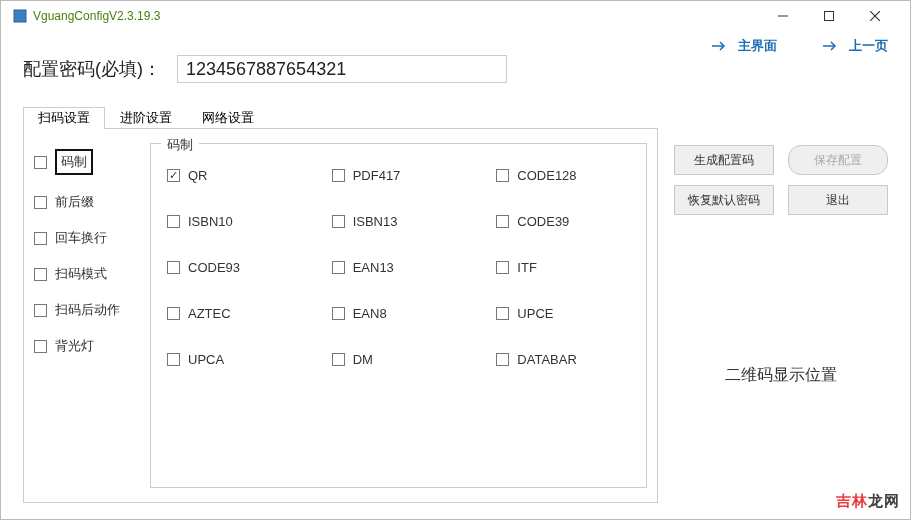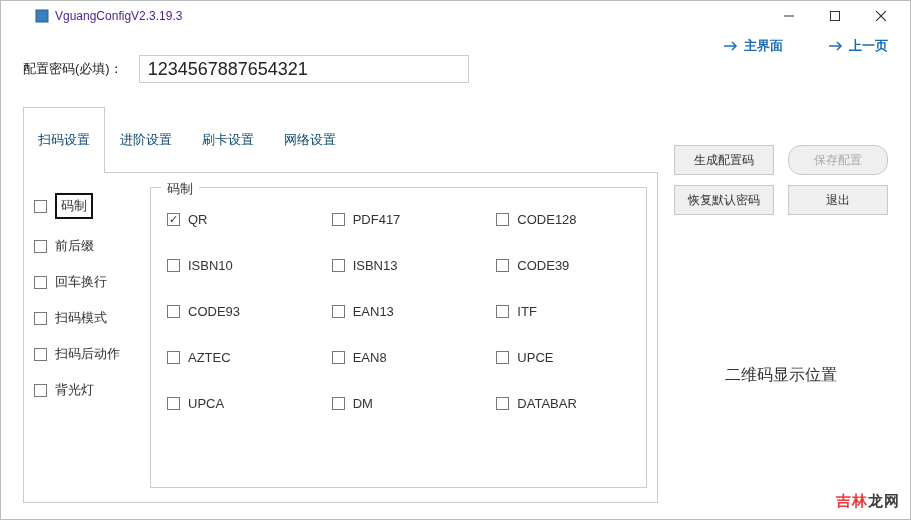--- a/index.html
+++ b/index.html
@@ -1,32 +1,32 @@
 <!DOCTYPE html>
 <html><head>
 <meta charset="utf-8">
 <style>
   * { box-sizing: border-box; font-family: "Microsoft YaHei", "Segoe UI", sans-serif; }
   body { margin: 0; background: #fff; }
   .window { width: 911px; height: 520px; border: 1px solid #bbb; display: flex; flex-direction: column; position: relative; }
-  .titlebar { height: 30px; display: flex; align-items: center; padding: 0 6px; font-size: 12px; color: #4c1d95; margin-left: 28px; }
+  .titlebar { height: 30px; display: flex; align-items: center; padding: 0 12px; font-size: 12px; color: #4d7c0f; }
   .titlebar-icon { width: 14px; height: 14px; margin-right: 6px; display:inline-flex; }
   .titlebar-icon svg { width:14px; height:14px; }
   .titlebar-spacer { flex: 1; }
   .win-btn { width: 46px; height: 30px; display:flex; align-items:center; justify-content:center; color:#333; font-size:15px; cursor:pointer; }
   .content { flex:1; display:flex; padding: 24px 22px 16px 22px; }
   .left { flex:1; display:flex; flex-direction:column; }
   .toprow { display:flex; align-items:center; margin-bottom: 24px; }
-  .label-pwd { font-size:13px; color:#222; margin-right: 16px; }
+  .label-pwd { font-size:18px; color:#222; margin-right: 16px; }
   .input-pwd { width: 330px; height:28px; border:1px solid #ccc; font-size:18px; padding:0 8px; color:#222; }
   .nav-links { display:flex; gap:40px; margin-left: 40px; }
-  .nav-link { color:#1b6db5; font-size:13px; font-weight:600; cursor:pointer; display:flex; align-items:center; gap:6px; }
+  .nav-link { color:#1b6db5; font-size:13px; font-weight:600; cursor:pointer; display:flex; align-items:center; gap:12px; }
   .nav-link svg { width:14px; height:10px; }
   .tabs { display:flex; }
-  .tab { padding: 23px 14px; font-size:13px; color:#0c4a6e; cursor:pointer; border:1px solid transparent; border-bottom:none; }
+  .tab { padding: 1px 14px; font-size:13px; color:#000000; cursor:pointer; border:1px solid transparent; border-bottom:none; }
   .tab.active { border-color:#ccc; background:#fff; position:relative; }
   .tab.active::after { content:""; position:absolute; left:0; right:0; bottom:-1px; height:1px; background:#fff; }
   .panel { border:1px solid #ccc; padding: 14px 10px; flex:1; display:flex; gap:30px; }
   .sidelist { display:flex; flex-direction:column; gap:18px; padding-top:6px; }
   .side-item { display:flex; align-items:center; gap:8px; font-size:13px; color:#333; }
   .chk { width:13px; height:13px; border:1px solid #777; display:inline-flex; align-items:center; justify-content:center; background:#fff; flex-shrink:0; cursor:pointer; }
   .chk.checked::after { content:"✓"; font-size:11px; line-height:1; }
   .side-item.active .lbl { border:2px solid #111; padding:2px 4px; }
   .fieldset { border:1px solid #ccc; flex:1; padding:18px 16px 10px 16px; position:relative; }
   .fieldset .legend { position:absolute; top:-8px; left:10px; background:#fff; padding:0 6px; font-size:13px; color:#333; }
@@ -74,21 +74,20 @@
   <div class="content">
     <div class="left">
       <div class="toprow">
         <span class="label-pwd">配置密码(必填)：</span>
         <input class="input-pwd" value="1234567887654321" style="">
       </div>
 
       <div class="tabs">
         <div class="tab active">扫码设置</div>
         <div class="tab">进阶设置</div>
-        <div class="tab">刷卡设置</div>
         <div class="tab">网络设置</div>
       </div>
 
       <div class="panel">
         <div class="sidelist">
           <div class="side-item active">
               <span class="chk"></span>
               <span class="lbl">码制</span>
             </div>
           <div class="side-item">

